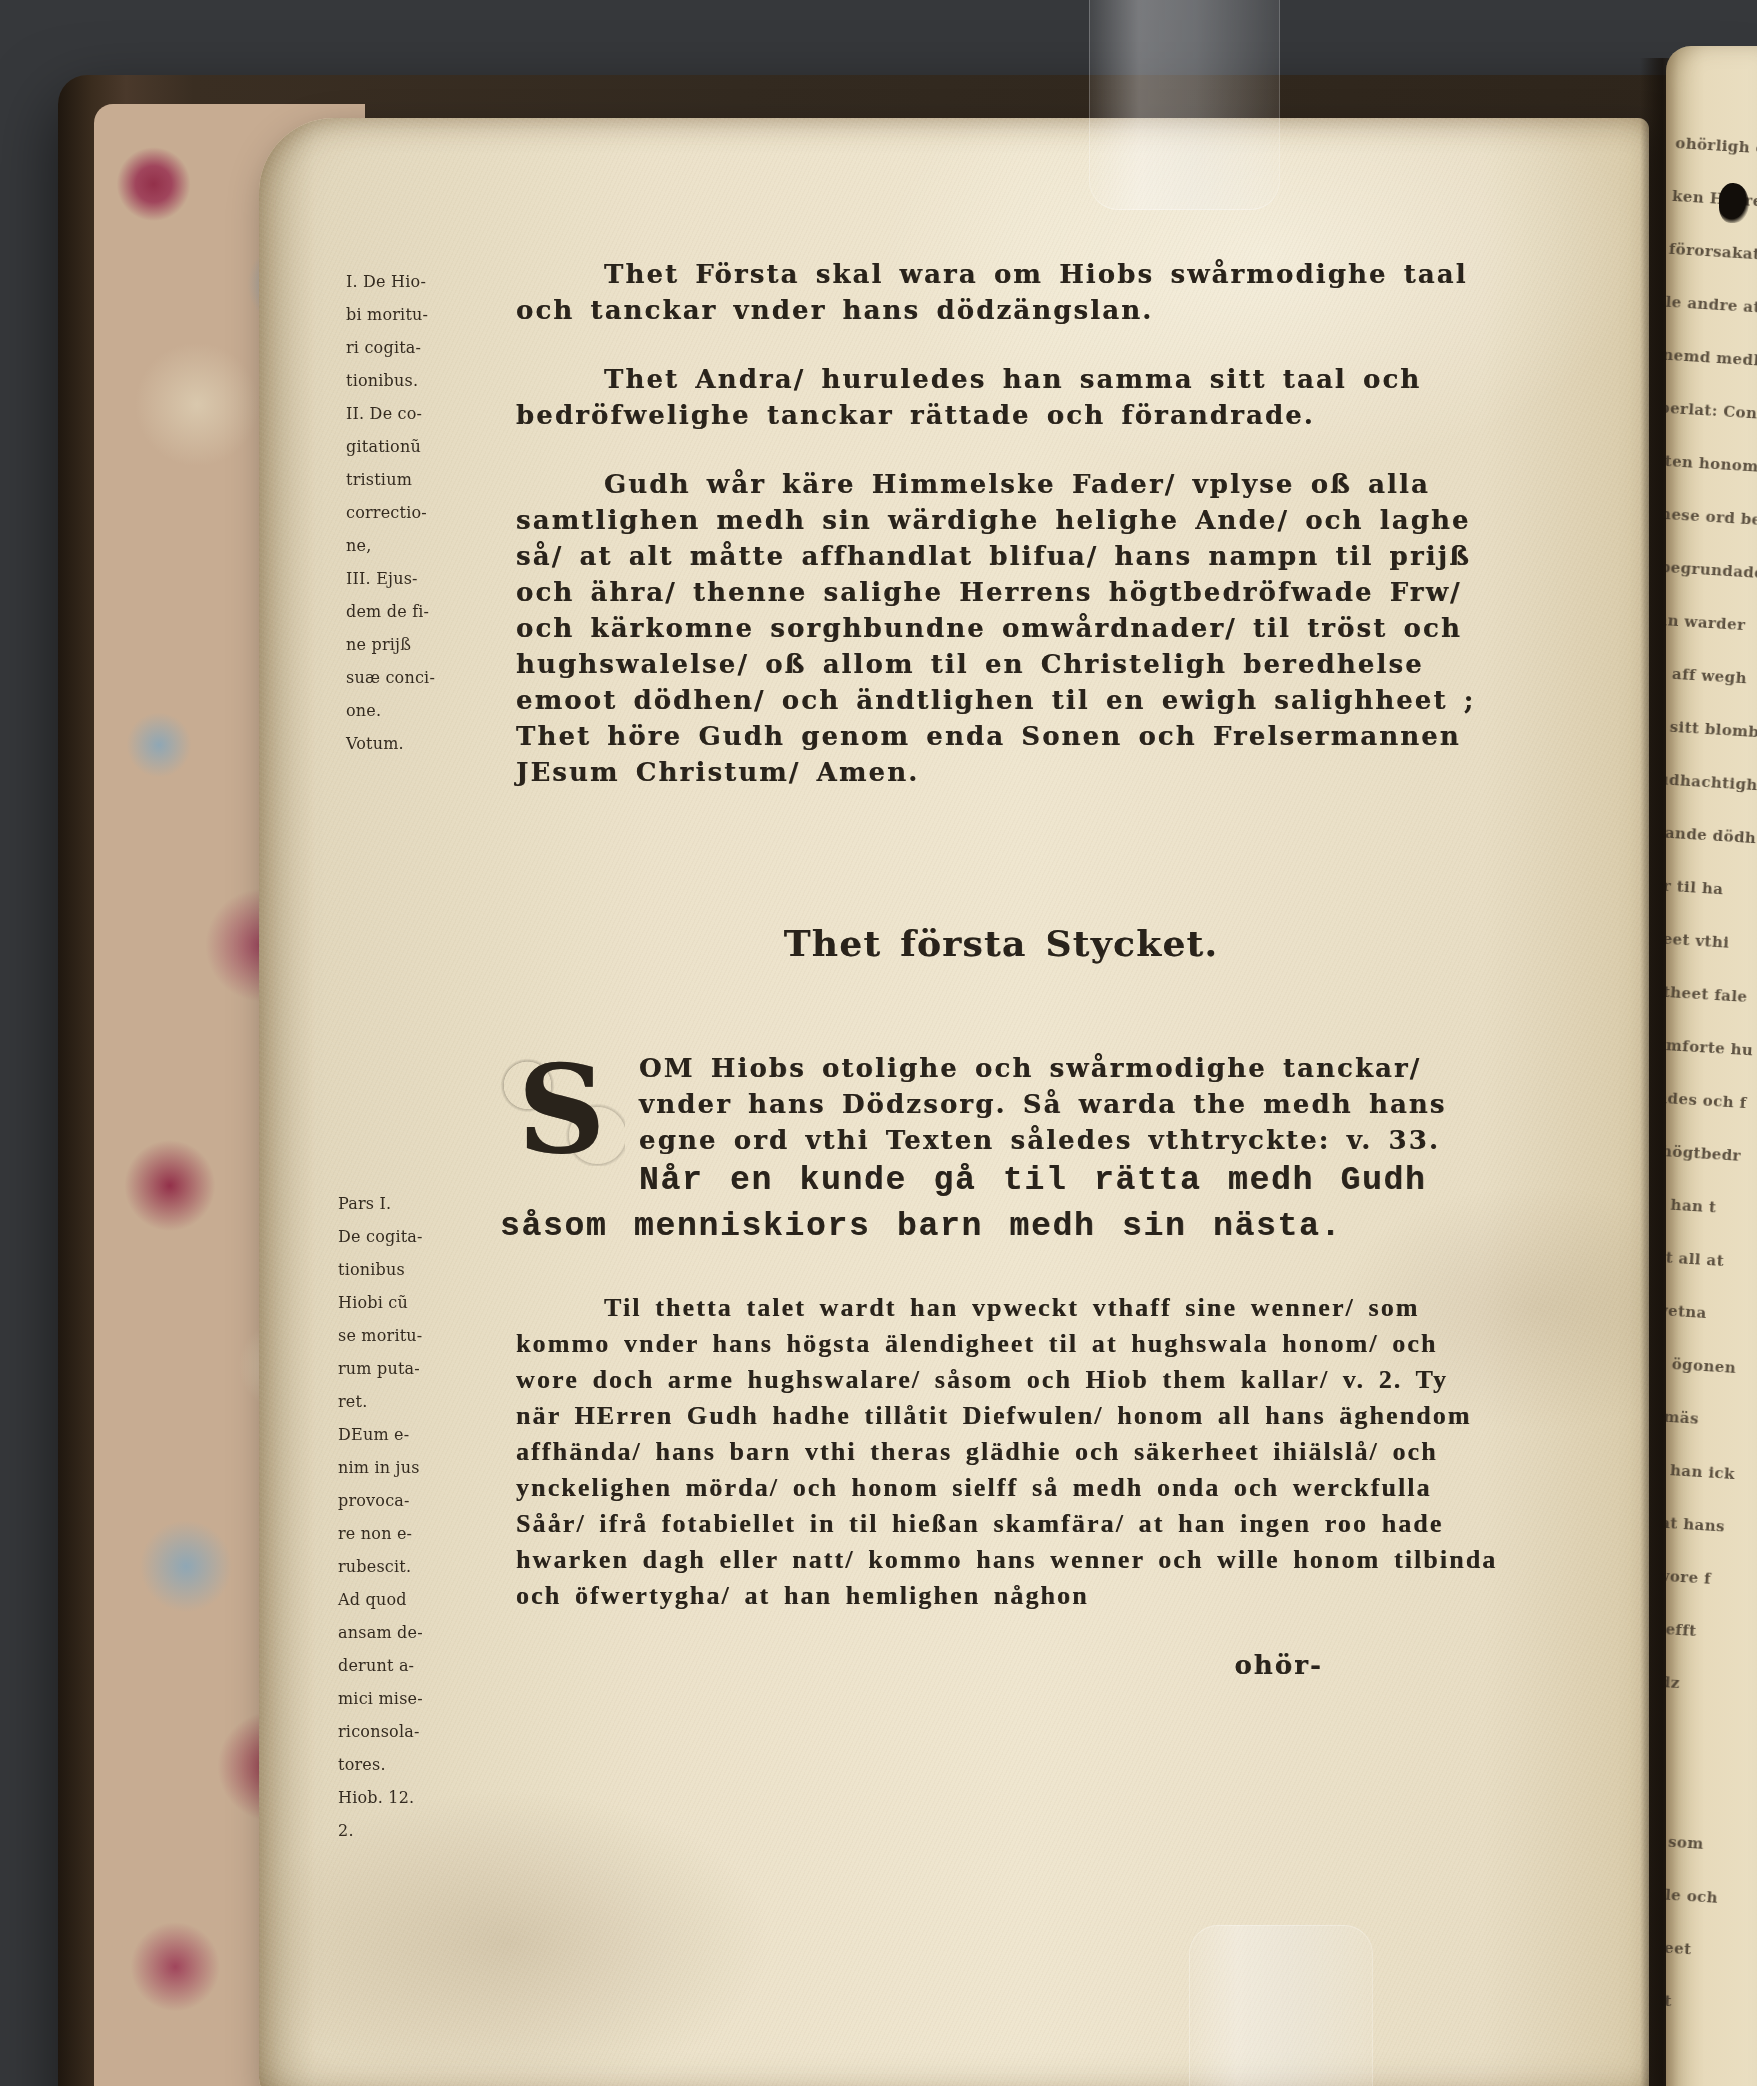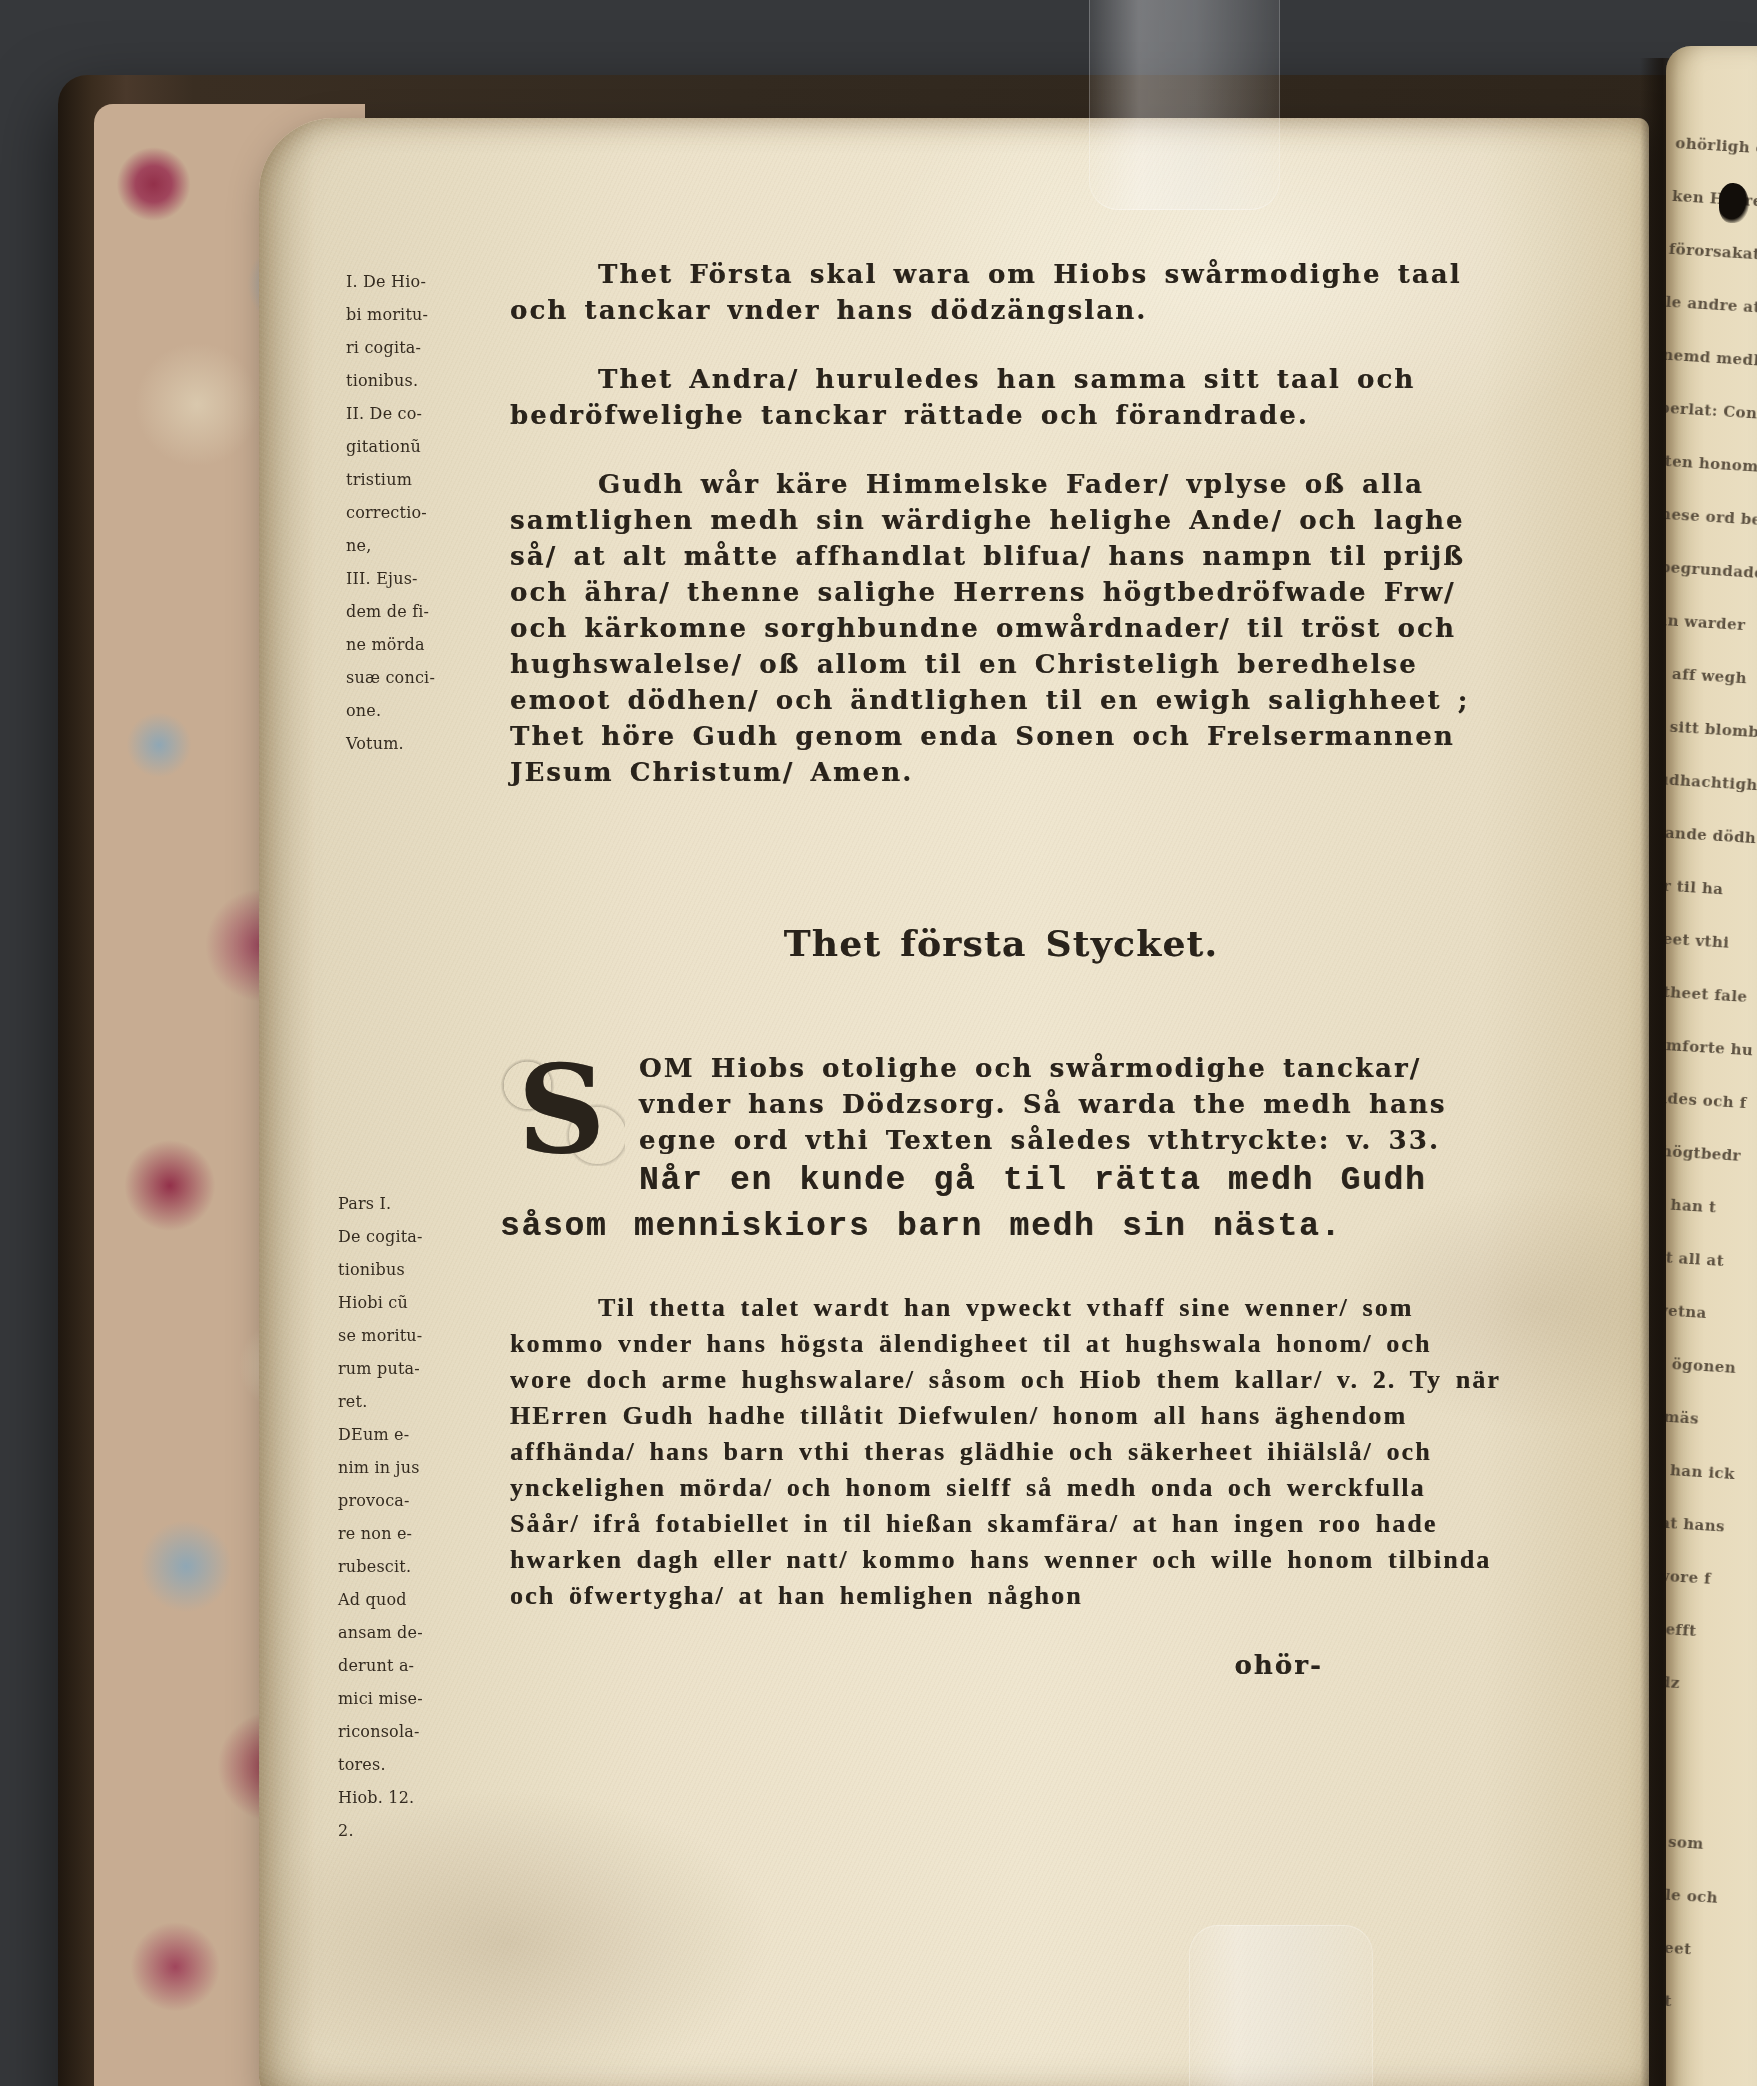--- a/index.html
+++ b/index.html
@@ -70,21 +70,21 @@
   .mb1 { left:87px; top:147px; }
   .mb2 { left:79px; top:1069px; }
 
   
   .main-col {
     position:absolute; left:241px; top:138px; width:1002px;
     font-size:26px; line-height:36px; font-weight:700;
     letter-spacing:2.1px; word-spacing:5px;
     text-shadow:0.3px 0.2px 0 rgba(41,35,27,.55);
   }
-  .para { margin:0 0 33px 10px; text-indent:88px; }
+  .para { margin:0 0 33px 16px; text-indent:88px; }
   .heading {
     margin:125px 0 79px 0; font-size:36px; line-height:56px;
     text-align:center; font-weight:700; letter-spacing:1.3px; text-indent:0;
   }
   .p5 { margin:0 0 40px 0; }
   .dropcap {
     float:left; width:125px; height:109px; margin:6.7px 14px 0 0;
     font-size:122px; line-height:104px; text-align:center; font-weight:700;
     background:
       radial-gradient(circle at 22% 26%, transparent 23.4px, rgba(41,35,27,.22) 24px, transparent 27px),
@@ -154,21 +154,21 @@
 bi moritu-
 ri cogita-
 tionibus.
 II. De co-
 gitationũ
 tristium
 correctio-
 ne,
 III. Ejus-
 dem de fi-
-ne mörda
+ne prijß
 suæ conci-
 one.
 Votum.</div>
 
       <div class="margin-block mb2">Pars I.
 De cogita-
 tionibus
 Hiobi cũ
 se moritu-
 rum puta-

